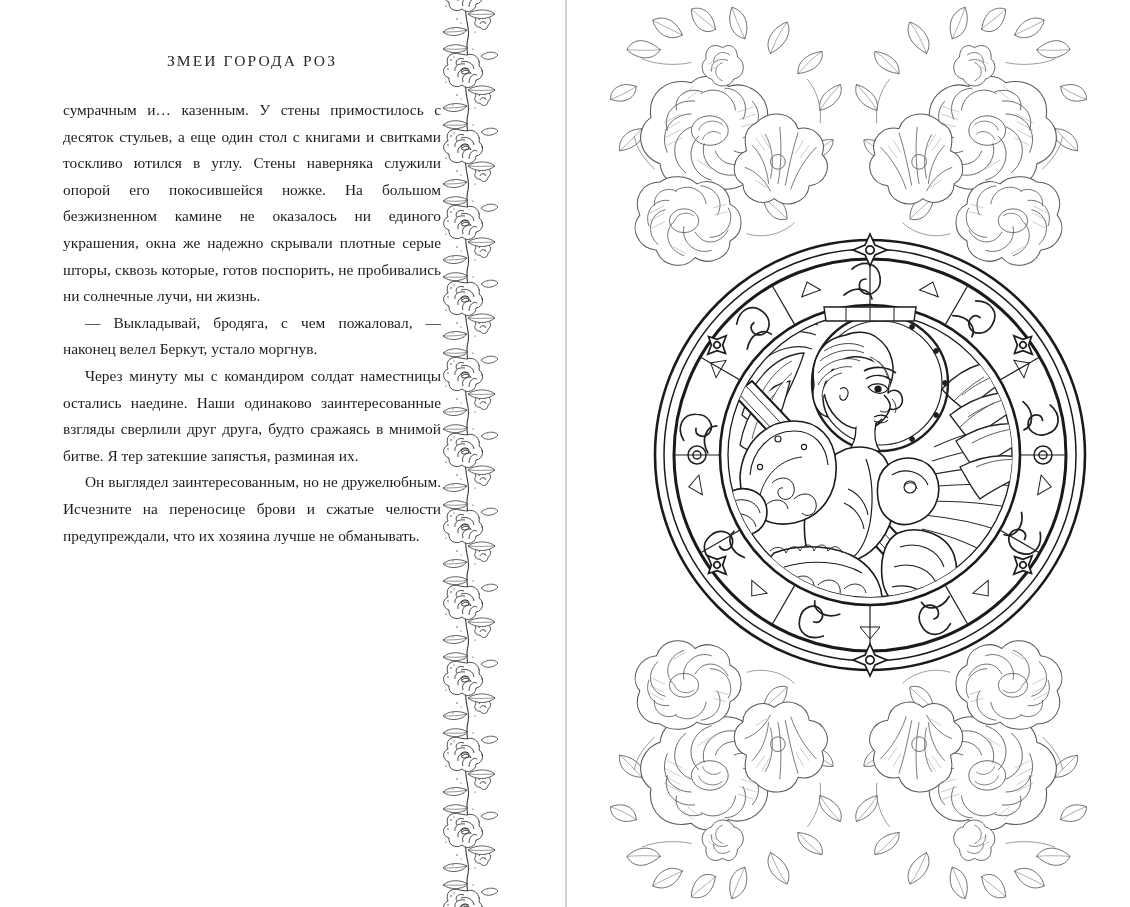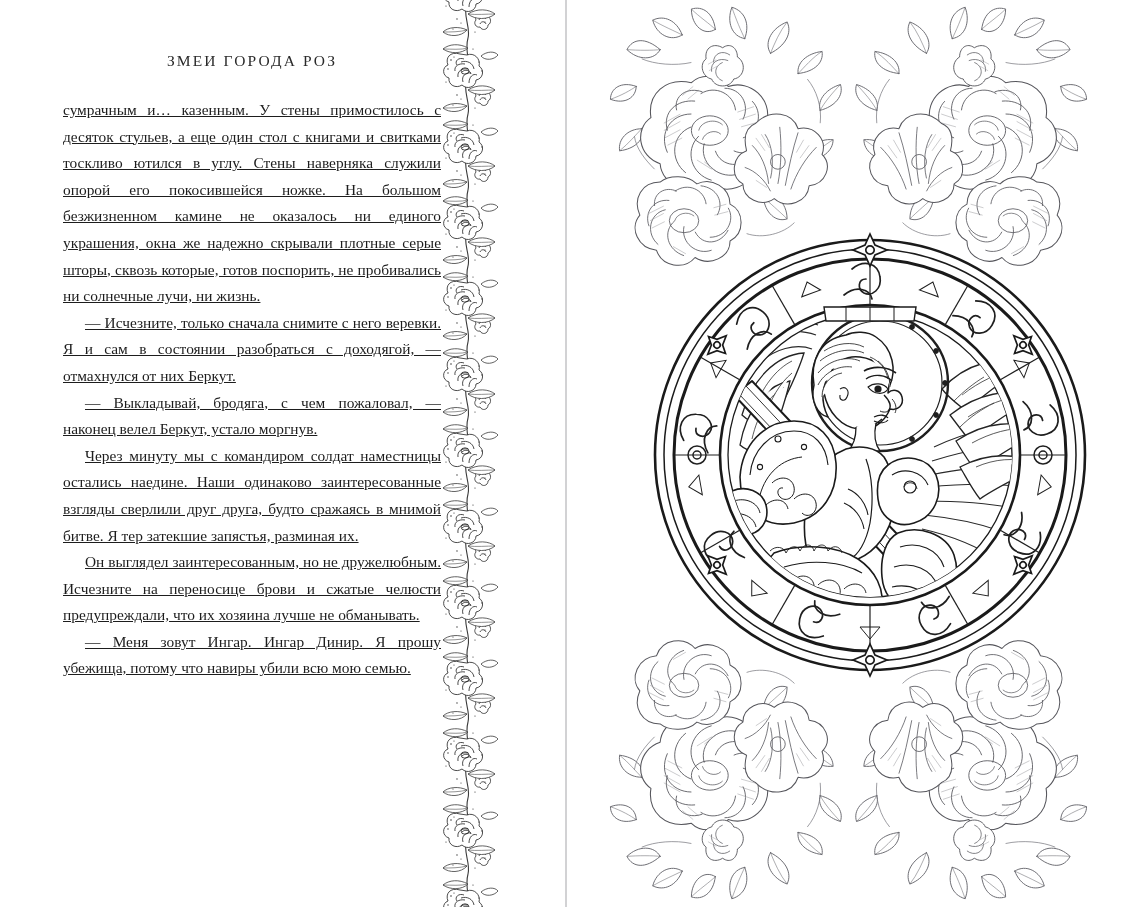--- a/index.html
+++ b/index.html
@@ -23,21 +23,21 @@
 
   #body-text{
     position:absolute;left:63px;top:97px;width:378px;
     font-family:"Liberation Serif", serif;
     font-size:15.4px;
     line-height:26.6px;
     text-align:justify;
     color:#1d1d1d;
     -webkit-hyphens:none;hyphens:none;
   }
-  #body-text p{margin:0;text-indent:0;text-decoration:underline;}
+  #body-text p{margin:0;text-indent:0;}
   #body-text p.ind{text-indent:22px;}
   #body-text p.dash{text-indent:22px;}
 
   
   #vine-strip{position:absolute;left:437px;top:0;width:62px;height:907px;}
   #vine-strip svg{display:block;width:62px;height:907px;}
 
   
   #gutter-line{position:absolute;left:565px;top:0;width:2px;height:907px;background:#d2d2d4;}
 
@@ -50,25 +50,23 @@
 <body>
 
 <div id="spread">
 
   <div id="left-page">
 
     <div id="chapter-title">ЗМЕИ ГОРОДА РОЗ</div>
 
     <div id="body-text">
       <p class="par">сумрачным и… казенным. У стены примостилось с десяток стульев, а еще один стол с книгами и свитками тоскливо ютился в углу. Стены наверняка служили опорой его покосившейся ножке. На большом безжизненном камине не оказалось ни единого украшения, окна же надежно скрывали плотные серые шторы, сквозь которые, готов поспорить, не пробивались ни солнечные лучи, ни жизнь.</p>
-      <p class="par dash">— Исчезните, только сначала снимите с него веревки. Я и сам в состоянии разобраться с доходягой, — отмахнулся от них Беркут.</p>
       <p class="par dash">— Выкладывай, бродяга, с чем пожаловал, — наконец велел Беркут, устало моргнув.</p>
       <p class="par ind">Через минуту мы с командиром солдат наместницы остались наедине. Наши одинаково заинтересованные взгляды сверлили друг друга, будто сражаясь в мнимой битве. Я тер затекшие запястья, разминая их.</p>
       <p class="par ind">Он выглядел заинтересованным, но не дружелюбным. Исчезните на переносице брови и сжатые челюсти предупреждали, что их хозяина лучше не обманывать.</p>
-      <p class="par dash">— Меня зовут Ингар. Ингар Динир. Я прошу убежища, потому что навиры убили всю мою семью.</p>
     </div>
 
     <div id="vine-strip">
       <svg viewBox="0 0 62 907" xmlns="http://www.w3.org/2000/svg">
         <defs>
 
           <g id="vineUnit">
 
             <path d="M31 0 C27 14, 35 26, 30 40 C25 54, 34 64, 31 76" fill="none" stroke="#3a3a3a" stroke-width="1.1"></path>
 

